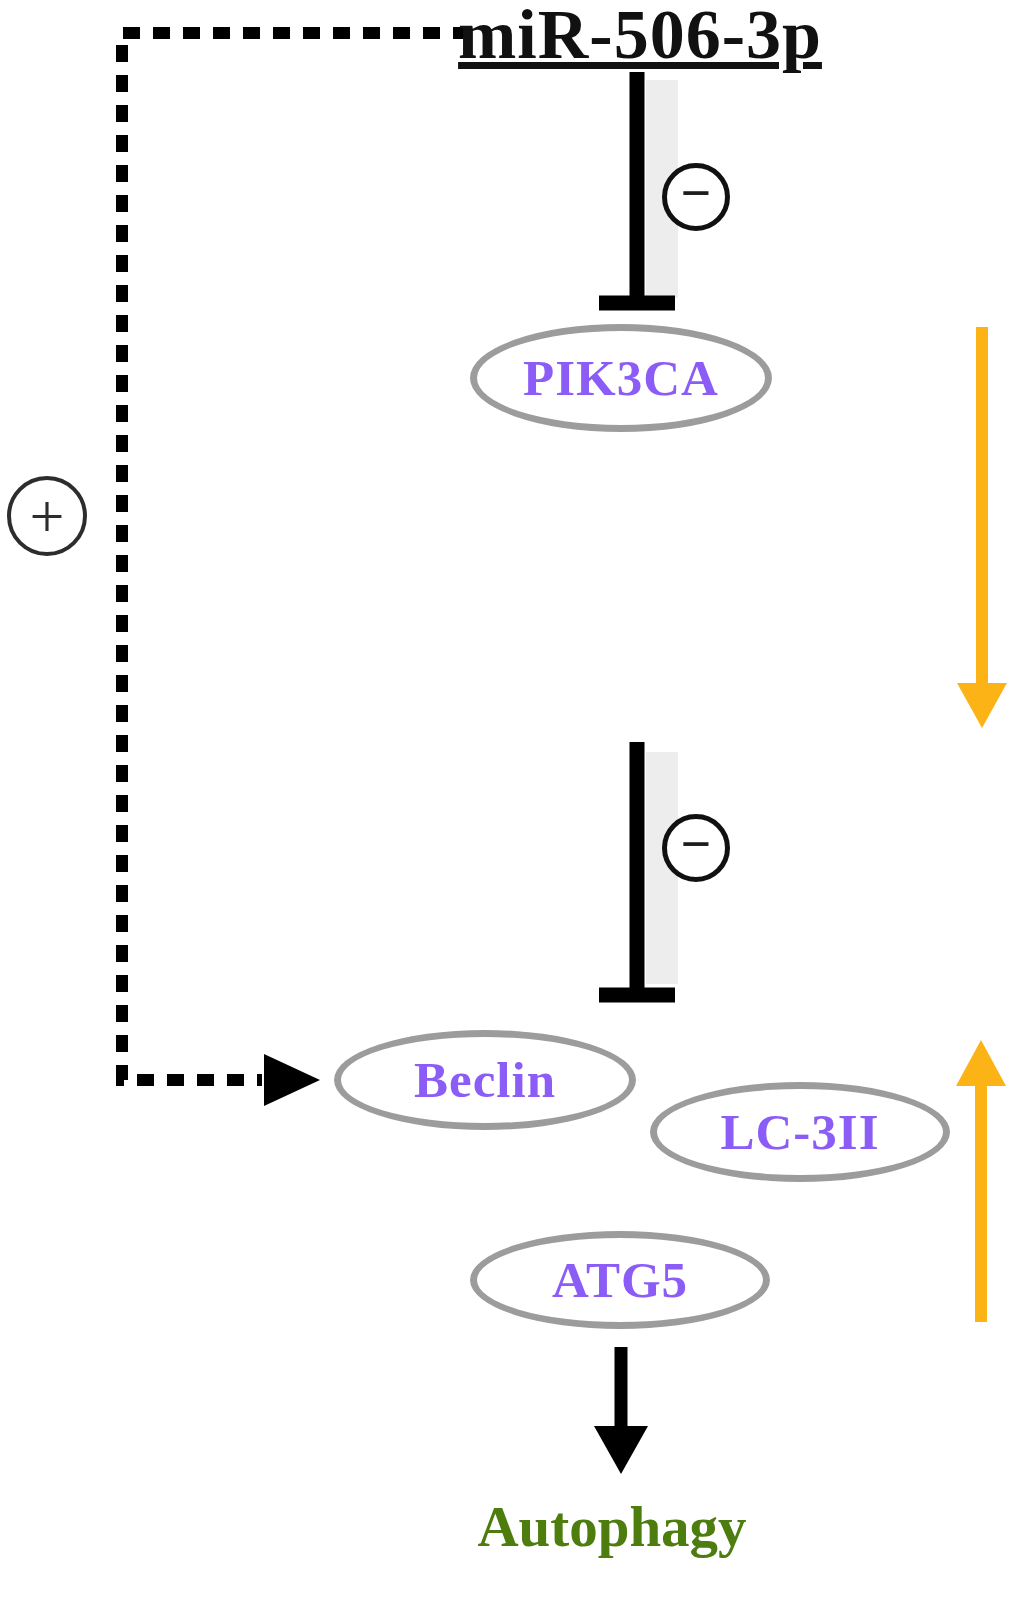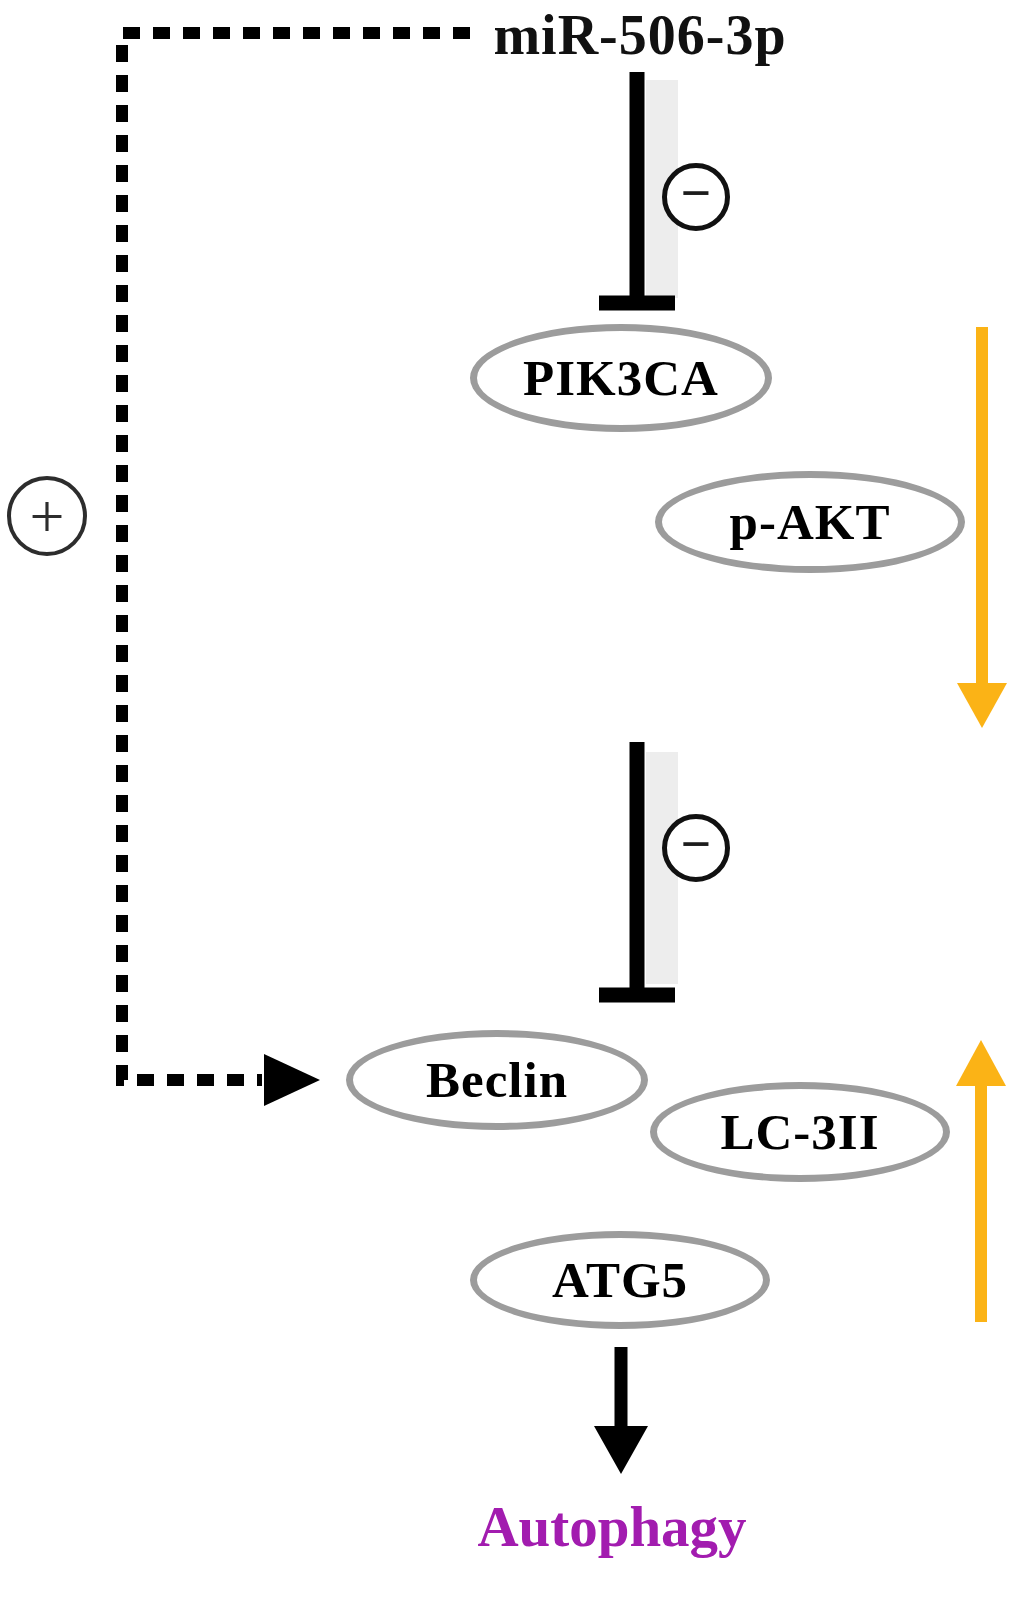--- a/index.html
+++ b/index.html
@@ -14,46 +14,47 @@
   .wires {
     position: absolute;
     left: 0; top: 0;
     width: 1020px; height: 1598px;
   }
   .title-label {
     position: absolute;
     left: 455px; top: 2px; width: 370px; height: 66px;
     line-height: 66px;
     text-align: center;
-    font-size: 56px;
+    font-size: 70px;
     font-weight: bold;
     color: #111111;
     letter-spacing: 1px;
+    text-decoration: underline;
   }
   .outcome-label {
     position: absolute;
     left: 432px; top: 1492px; width: 360px; height: 70px;
     line-height: 70px;
     text-align: center;
     font-size: 57px;
     font-weight: bold;
-    color: #a21caf;
+    color: #4d7c0f;
   }
   .node {
     position: absolute;
     box-sizing: border-box;
     background: #ffffff;
     border: 7px solid #9c9c9c;
     border-radius: 50%;
     display: flex;
     align-items: center;
     justify-content: center;
     font-size: 51px;
     font-weight: bold;
-    color: #000000;
+    color: #8b5cf6;
     letter-spacing: 1px;
   }
   .sign-circle {
     position: absolute;
     box-sizing: border-box;
     background: #ffffff;
     border-radius: 50%;
     display: flex;
     align-items: center;
     justify-content: center;
@@ -103,24 +104,23 @@
 
     <line x1="981" y1="1082" x2="981" y2="1322" stroke-width="12" stroke="#FBB316"></line>
     <polygon points="981,1040 956,1086 1006,1086" fill="#FBB316"></polygon>
   </svg>
 
   <div class="title-label">miR-506-3p</div>
 
   <div class="node" style="left:470px; top:324px; width:302px; height:108px;">PIK3CA</div>
 
 
-  <div class="node" style="left:655px; top:471px; width:310px; height:102px;">p-AKT</div>
 
 
-  <div class="node" style="left:346px; top:1030px; width:302px; height:100px;">Beclin</div>
+  <div class="node" style="left:334px; top:1030px; width:302px; height:100px;">Beclin</div>
 
   <div class="node" style="left:650px; top:1082px; width:300px; height:100px;">LC-3II</div>
 
   <div class="node" style="left:470px; top:1231px; width:300px; height:98px;text-align:right;">ATG5</div>
 
   <div class="sign-circle sign-plus">
     <span>+</span>
   </div>
 
   <div class="sign-circle sign-minus sign-minus-1">

